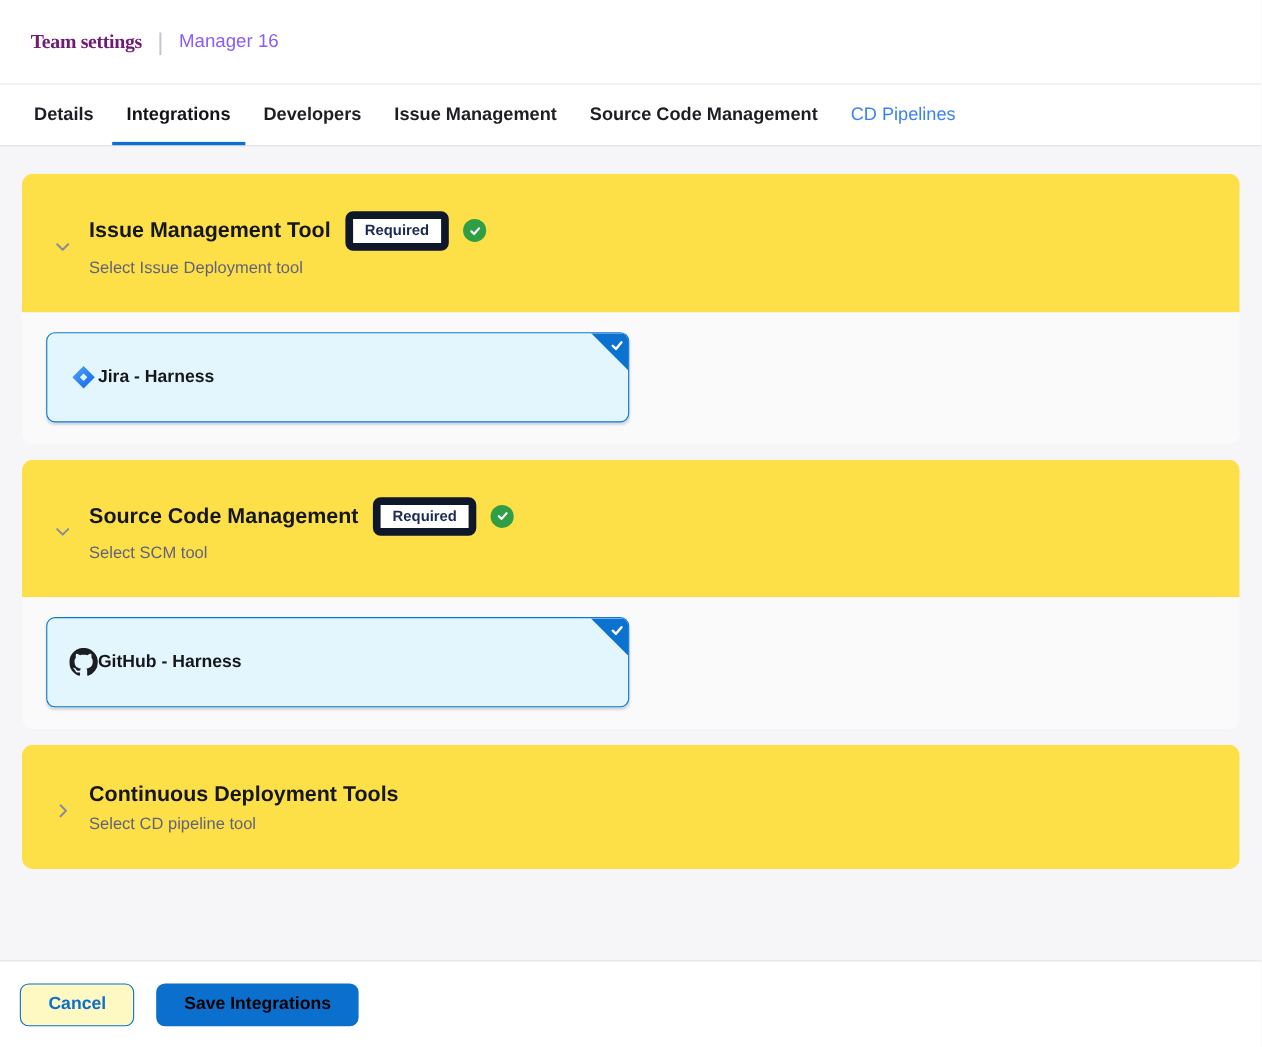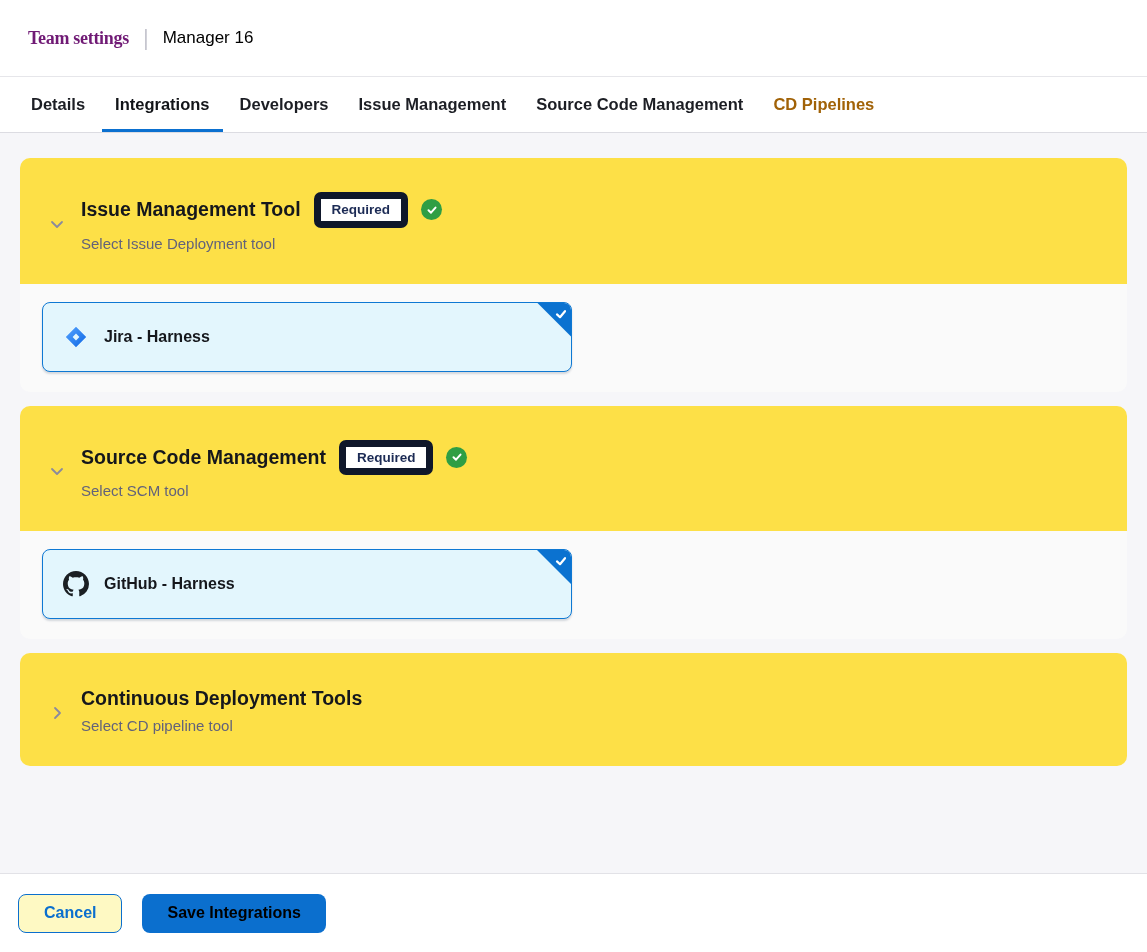--- a/index.html
+++ b/index.html
@@ -12,34 +12,34 @@
     color:#17191f;
   }
 
   
   .app-header {
     height:77px; background:#ffffff; border-bottom:1px solid #e6e6ea;
     display:flex; align-items:center; padding:0 28px;
   }
   .page-title { font-size:18px; font-weight:700; color:#701a75; letter-spacing:-0.3px;font-family:Liberation Serif, serif; }
   .title-divider { color:#c6c6cf; font-size:22px; font-weight:300; margin:0 14px 0 14px; }
-  .page-context { font-size:17px; color:#000000; }
+  .page-context { font-size:17px; color:#8b5cf6; }
 
   
   .tab-bar {
     height:56px; background:#ffffff; border-bottom:1px solid #dcdce2;
     display:flex; align-items:stretch; padding:0 16px;
   }
   .tab {
     display:flex; align-items:center; padding:0 13px; margin:0 2px;
     font-size:16.5px; font-weight:600; color:#1c1e24; cursor:pointer;
     border-bottom:3px solid transparent; padding-top:3px;
   }
   .tab.active { color:#121418; border-bottom-color:#0b70d0; }
-  .tab.disabled { color:#a16207; font-weight:700; }
+  .tab.disabled { color:#3b82f6; font-weight:400; }
 
   
   .main { position:absolute; top:134px; bottom:79px; left:0; right:0; background:#f6f6f9; }
 
   .panel { margin:0 20px; border-radius:10px; overflow:hidden; }
   .panel.first { margin-top:24px; }
   .panel + .panel { margin-top:14px; }
 
   .panel-head {
     background:#fde047; display:flex; align-items:center;
@@ -55,23 +55,23 @@
   }
   .check-circle {
     width:21px; height:21px; border-radius:50%; background:#2f9e44;
     display:flex; align-items:center; justify-content:center; flex:0 0 auto;
   }
   .section-sub { font-size:15px; color:#62627a; margin-top:7px; }
 
   .panel-body { background:#fafafa; padding:18px 22px 20px 22px; }
 
   .tool-card {
-    position:relative; width:530px; height:70px;
+    position:relative; width:530px; height:82px;
     background:#e3f6fd; border:1.5px solid #0e78d3; border-radius:8px;
-    display:flex; align-items:center; padding:0 20px; gap:15px;
+    display:flex; align-items:center; padding:0 20px; 
     overflow:hidden; cursor:pointer;
     box-shadow:0 2px 2px rgba(40,60,90,0.18);
   }
   .tool-label { font-size:16px; font-weight:600; color:#15171c; }
   .tool-icon { width:26px; height:26px; display:flex; align-items:center; justify-content:center; flex:0 0 auto; }
 
   .corner {
     position:absolute; top:0; right:0; width:34px; height:34px;
     background:#0b72d0; clip-path:polygon(0 0, 100% 0, 100% 100%);
   }

